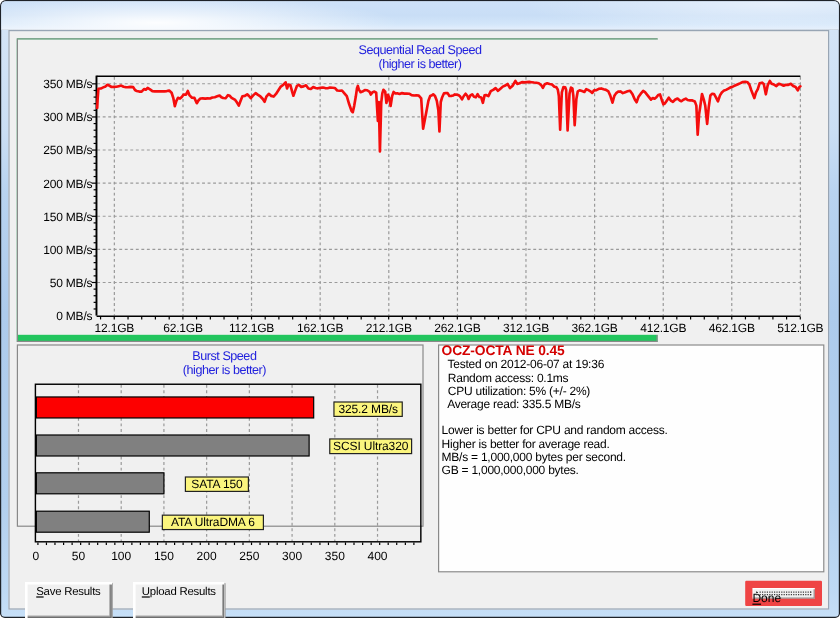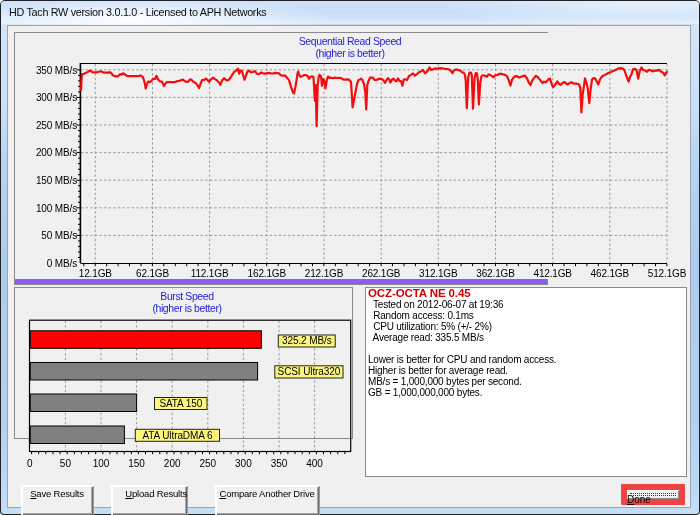--- a/index.html
+++ b/index.html
@@ -12,50 +12,49 @@
   background:linear-gradient(180deg,#d8e7fa 0px,#d3e4f7 25px,#d0e2f6 60px,#cadef4 110px,#b8d3f0 160px,#adcbec 260px,#b3d0ee 420px,#bed9f4 490px,#c6dff7 513px); }
 #tbar { position:absolute; left:1px; top:1px; width:698px; height:24px; border-radius:4px 4px 0 0;
   background:
    radial-gradient(ellipse 280px 30px at 130px 18px, rgba(255,255,255,0.95), rgba(255,255,255,0) 72%),
    radial-gradient(ellipse 280px 36px at 645px 2px, rgba(255,255,255,0.5), rgba(255,255,255,0) 75%),
    linear-gradient(180deg,#cde1f8 0px,#c9def6 12px,#d3e6fa 19px,#e2eefc 23px,#b9c2cd 24px); }
 #titletext { position:absolute; left:9px; top:5.5px; font-size:10.8px; letter-spacing:-0.3px; color:#0a0d10; }
 #client { position:absolute; left:7px; top:25px; width:684px; height:483px;
   background:#f0f0f0; border:1px solid #98a5b4; }
 .panel { position:absolute; border:1px solid #898989; }
-#mainpanel { left:6px; top:6px; width:534px; height:253px; background:#8b5cf6;text-align:right; }
+#mainpanel { left:6px; top:6px; width:534px; height:253px; background:#22c55e;text-align:right; }
 #chartbg { position:absolute; left:0; top:0; width:670px; height:246px; background:#f0f0f0; }
 #burstpanel { left:6px; top:261px; width:339px; height:152px; background:#f0f0f0; }
 #infopanel { left:357px; top:261px; width:322px; height:190px; background:#fefefe; }
 svg { position:absolute; left:0; top:0; overflow:visible; }
 .btn { position:absolute; height:30px; background:#f0f0f0; font-size:9.5px; letter-spacing:-0.2px;
   color:#000; text-align:center; line-height:17px; white-space:nowrap;
   box-shadow: inset 1px 1px 0 #ffffff, inset 2px 2px 0 #ffffff,
               inset -1px -1px 0 #6e6e6e, inset -2px -2px 0 #a8a8a8,
               1px 1px 0 #9b9b9b; }
 #b-save { left:13px; top:459px; width:72px; }
-#b-upload { left:103px; top:459px; width:76px;text-align:right; }
+#b-upload { left:103px; top:459px; width:76px; }
 #b-compare { left:207px; top:459px; width:104px; }
 #b-done { left:613px; top:458px; width:64px; height:21px; background:#f0f0f0;
   font-size:10px; text-align:left; line-height:20px; position:absolute;
   border:6px solid #ef4444; border-radius:1px;
   box-shadow: inset 1px 1px 0 #ffffff, inset -1px -1px 0 #8c8c8c; }
 #b-done .focus { position:absolute; left:3px; top:3px; right:3px; bottom:3px;
   border:1px dotted #3c3c3c; }
 #copyright { position:absolute; left:331px; top:466px; font-size:9.5px; letter-spacing:-0.17px; color:#92a6c2; }
 #infotext { position:absolute; left:2px; top:0px; font-size:10px; letter-spacing:-0.2px; line-height:11px; color:#000; white-space:pre; }
 #infotext .red { color:#d40000; font-weight:bold; font-size:11.5px; line-height:11px; letter-spacing:-0.1px; }
 .u { text-decoration:underline; }
 </style>
 </head>
 <body>
 <div id="win">
   <div id="glass"></div>
   <div id="tbar"></div>
-  <div id="titletext">HD Tach RW version 3.0.1.0 - Licensed to APH Networks</div>
   <div id="client">
     <div id="mainpanel" class="panel">
       <div id="chartbg"></div>
       <svg id="mainsvg" width="671" height="251" viewBox="15 33 671 251" style="width:671px;height:251px;">
       <line x1="81.0" y1="69.8" x2="667.0" y2="69.8" stroke="#9a9a9a" stroke-width="1" stroke-dasharray="2.4,2.2"></line>
 <line x1="81.0" y1="97.4" x2="667.0" y2="97.4" stroke="#9a9a9a" stroke-width="1" stroke-dasharray="2.4,2.2"></line>
 <line x1="81.0" y1="125.0" x2="667.0" y2="125.0" stroke="#9a9a9a" stroke-width="1" stroke-dasharray="2.4,2.2"></line>
 <line x1="81.0" y1="152.6" x2="667.0" y2="152.6" stroke="#9a9a9a" stroke-width="1" stroke-dasharray="2.4,2.2"></line>
 <line x1="81.0" y1="180.2" x2="667.0" y2="180.2" stroke="#9a9a9a" stroke-width="1" stroke-dasharray="2.4,2.2"></line>
 <line x1="81.0" y1="207.8" x2="667.0" y2="207.8" stroke="#9a9a9a" stroke-width="1" stroke-dasharray="2.4,2.2"></line>
@@ -273,16 +272,15 @@
   CPU utilization: 5% (+/- 2%)
   Average read: 335.5 MB/s
 
 Lower is better for CPU and random access.
 Higher is better for average read.
 MB/s = 1,000,000 bytes per second.
 GB = 1,000,000,000 bytes.</div>
     </div>
     <div id="b-save" class="btn"><span class="u">S</span>ave Results</div>
     <div id="b-upload" class="btn"><span class="u">U</span>pload Results</div>
-    <div id="b-compare" class="btn"><span class="u">C</span>ompare Another Drive</div>
     <div id="b-done"><div class="focus"></div><span class="u">D</span>one</div>
   </div>
 </div>
 
 </body></html>

